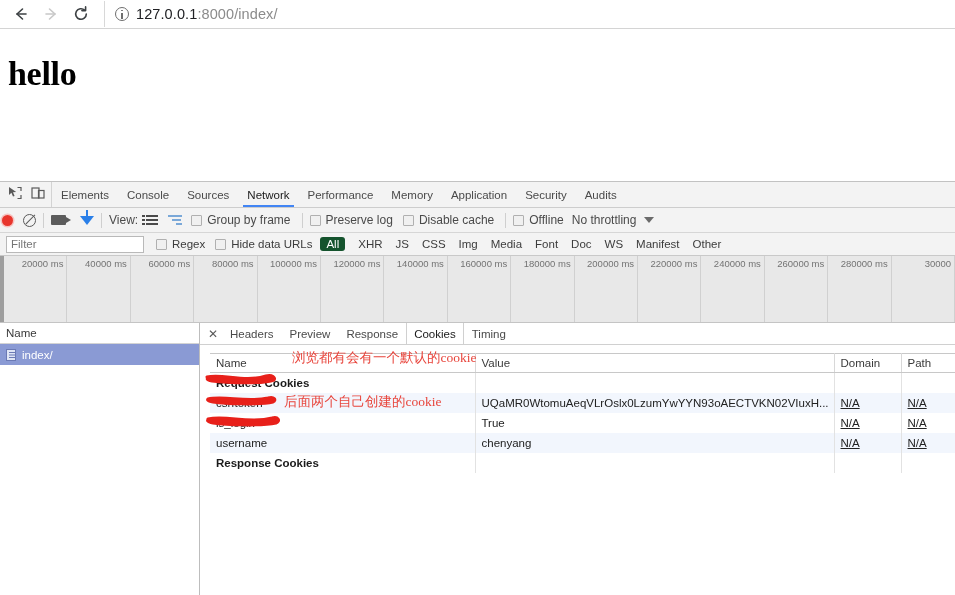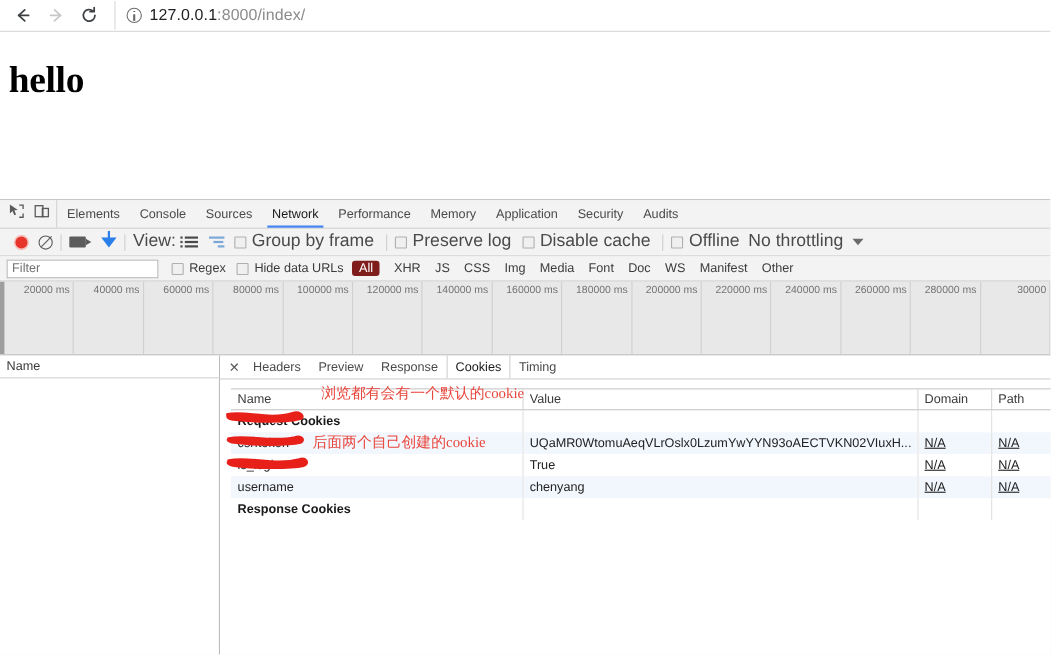--- a/index.html
+++ b/index.html
@@ -111,24 +111,24 @@
     position: absolute; left: 5px; right: 5px; bottom: 0;
     height: 2px; background: #4285f4;
   }
 
   
   .dt-controls {
     height: 25px;
     display: flex;
     align-items: center;
     gap: 0px;
-    padding-left: 14px;
+    padding-left: 2px;
     background: #f3f3f3;
     border-bottom: 1px solid #d6d6d6;
-    font-size: 16px;
+    font-size: 12px;
     color: #4a4a4a;
   }
   .rec-dot {
     width: 11px; height: 11px; border-radius: 50%;
     background: #e8352c;
     box-shadow: 0 0 0 1.5px #f6c3c0;
   }
   .clear-icon {
     width: 13px; height: 13px;
     border: 1.4px solid #5a5a5a;
@@ -213,21 +213,21 @@
     padding: 0 4px;
     font-family: "Liberation Sans", sans-serif;
     outline: none;
   }
   .ftype {
     padding: 1px 6px;
     white-space: nowrap;
     border-radius: 3px;
     margin-right: 1px;
   }
-  .ftype.active { background: #7f1d1d; color: #ffffff; }
+  .ftype.active { background: #14532d; color: #ffffff; }
 
   
   .dt-overview {
     height: 67px;
     background: #e8e8e8;
     border-bottom: 1px solid #c4c4c4;
     display: flex;
     position: relative;
     overflow: hidden;
   }
@@ -553,20 +553,24 @@
     <div class="tick">240000 ms</div>
     <div class="tick">260000 ms</div>
     <div class="tick">280000 ms</div>
     <div class="tick">30000</div>
   </div>
 
   <div class="dt-split">
 
     <div class="req-pane">
       <div class="req-head">Name</div>
+      <div class="req-row">
+        <span class="doc-icon"></span>
+        <span>index/</span>
+      </div>
     </div>
 
     <div class="detail-pane">
       <div class="detail-tabs">
         <span class="close-x">✕</span>
         <div class="dtab">
             <span>Headers</span>
           </div>
         <div class="dtab">
             <span>Preview</span>

